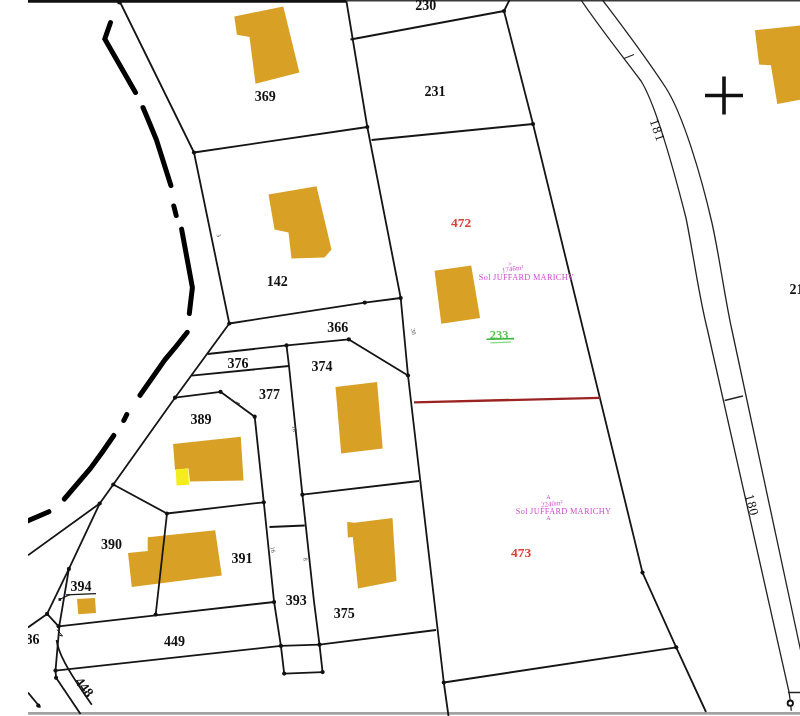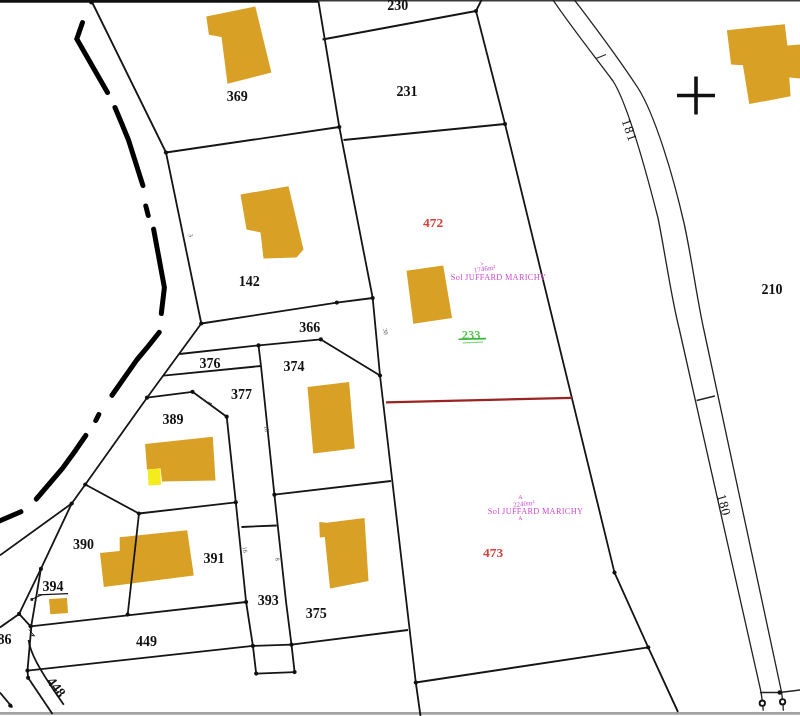--- a/index.html
+++ b/index.html
@@ -1,16 +1,16 @@
 <!DOCTYPE html>
 <html><head>
 <meta charset="utf-8">
 <style>
   html,body{margin:0;padding:0;background:#ffffff;}
-  .map{width:740px;height:716px;position:relative;font-family:"Liberation Serif",serif;}
+  .map{width:740px;height:716px;position:relative;font-family:"Liberation Serif",serif;margin-left:28px;}
   svg{display:block;}
   text{font-family:"Liberation Serif",serif;}
 </style>
 </head>
 <body>
 
 <div class="map">
 <svg width="800" height="716" viewBox="0 0 800 716">
 
 <rect x="0" y="0" width="800" height="716" fill="#ffffff"></rect>

